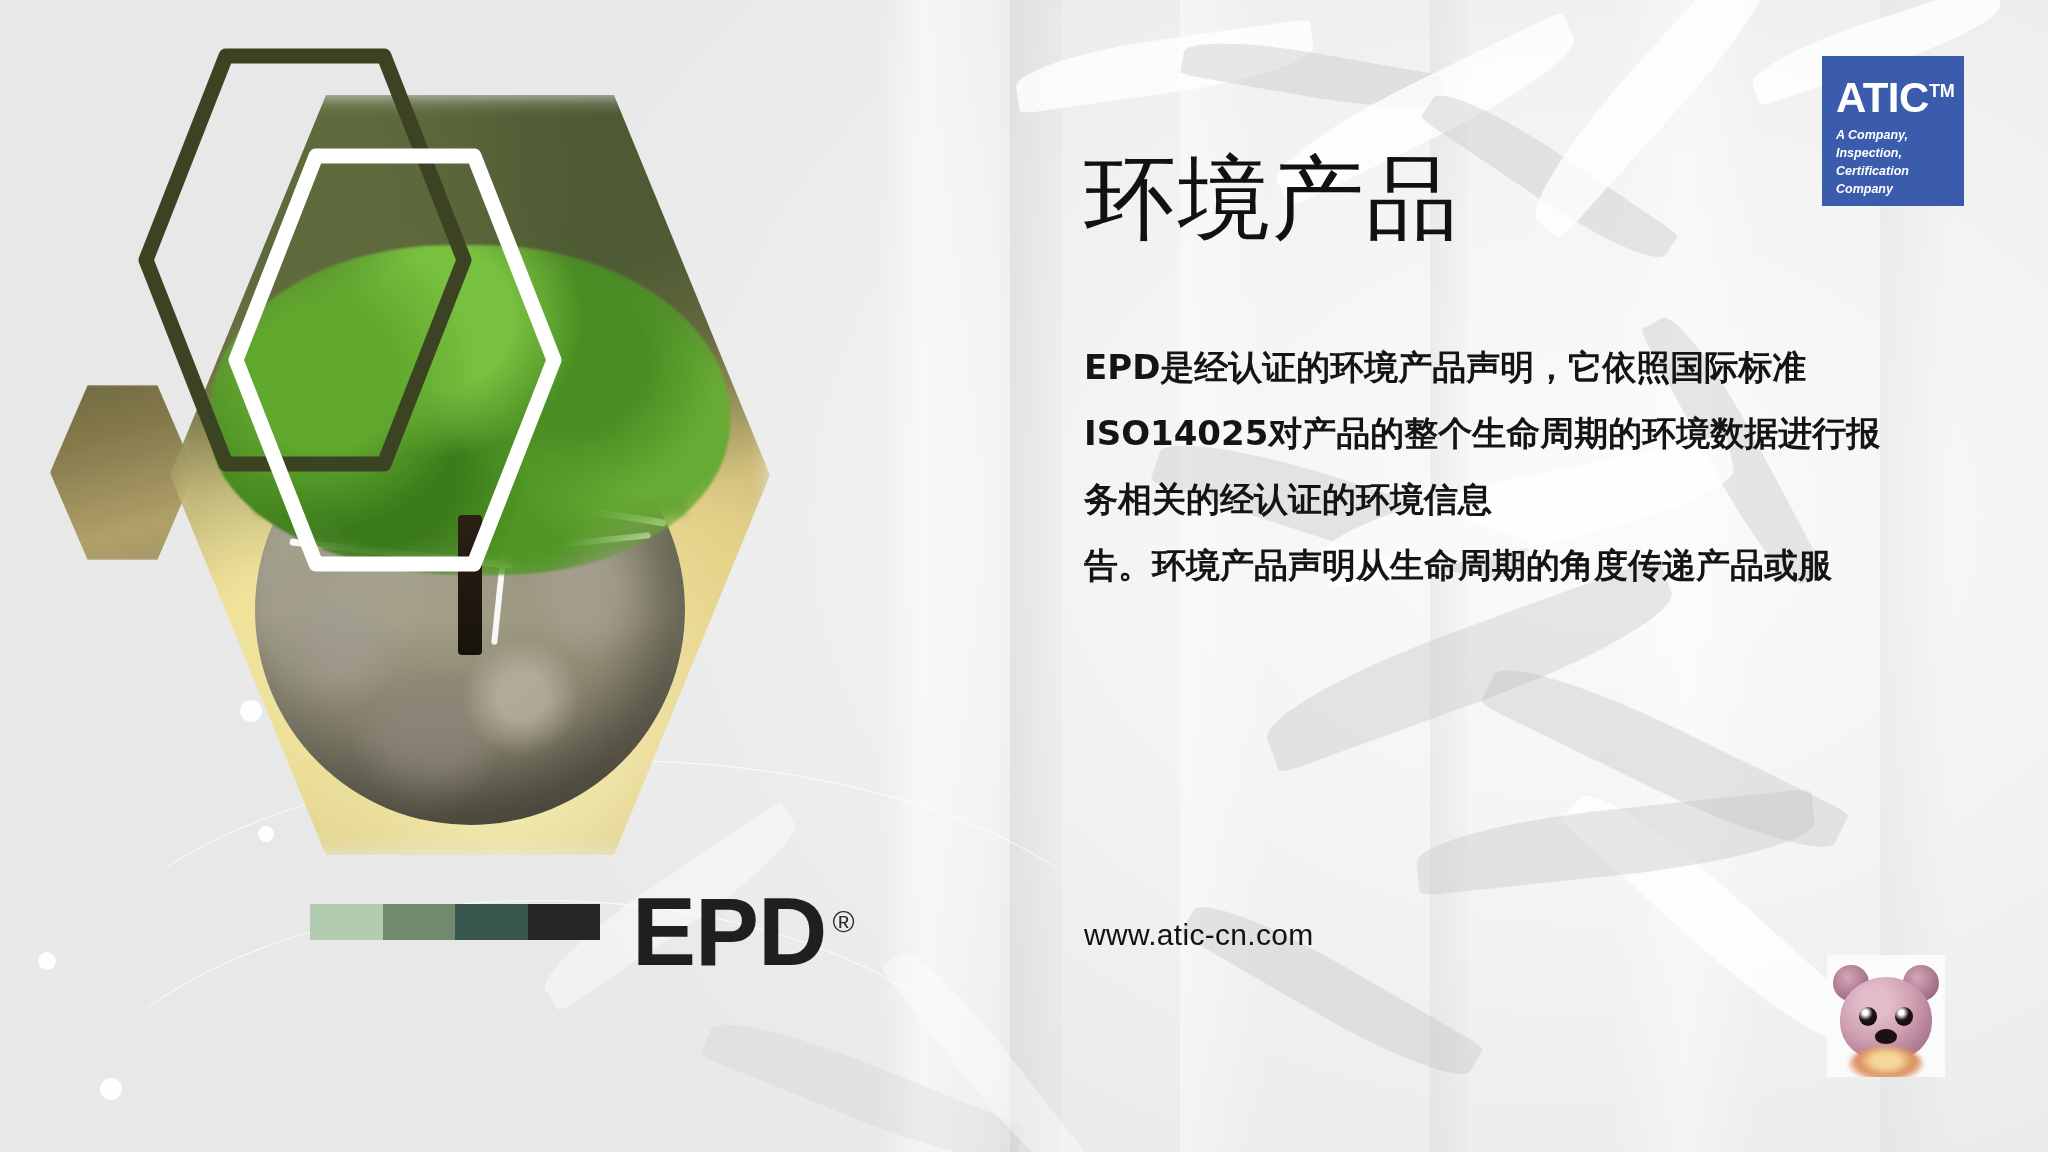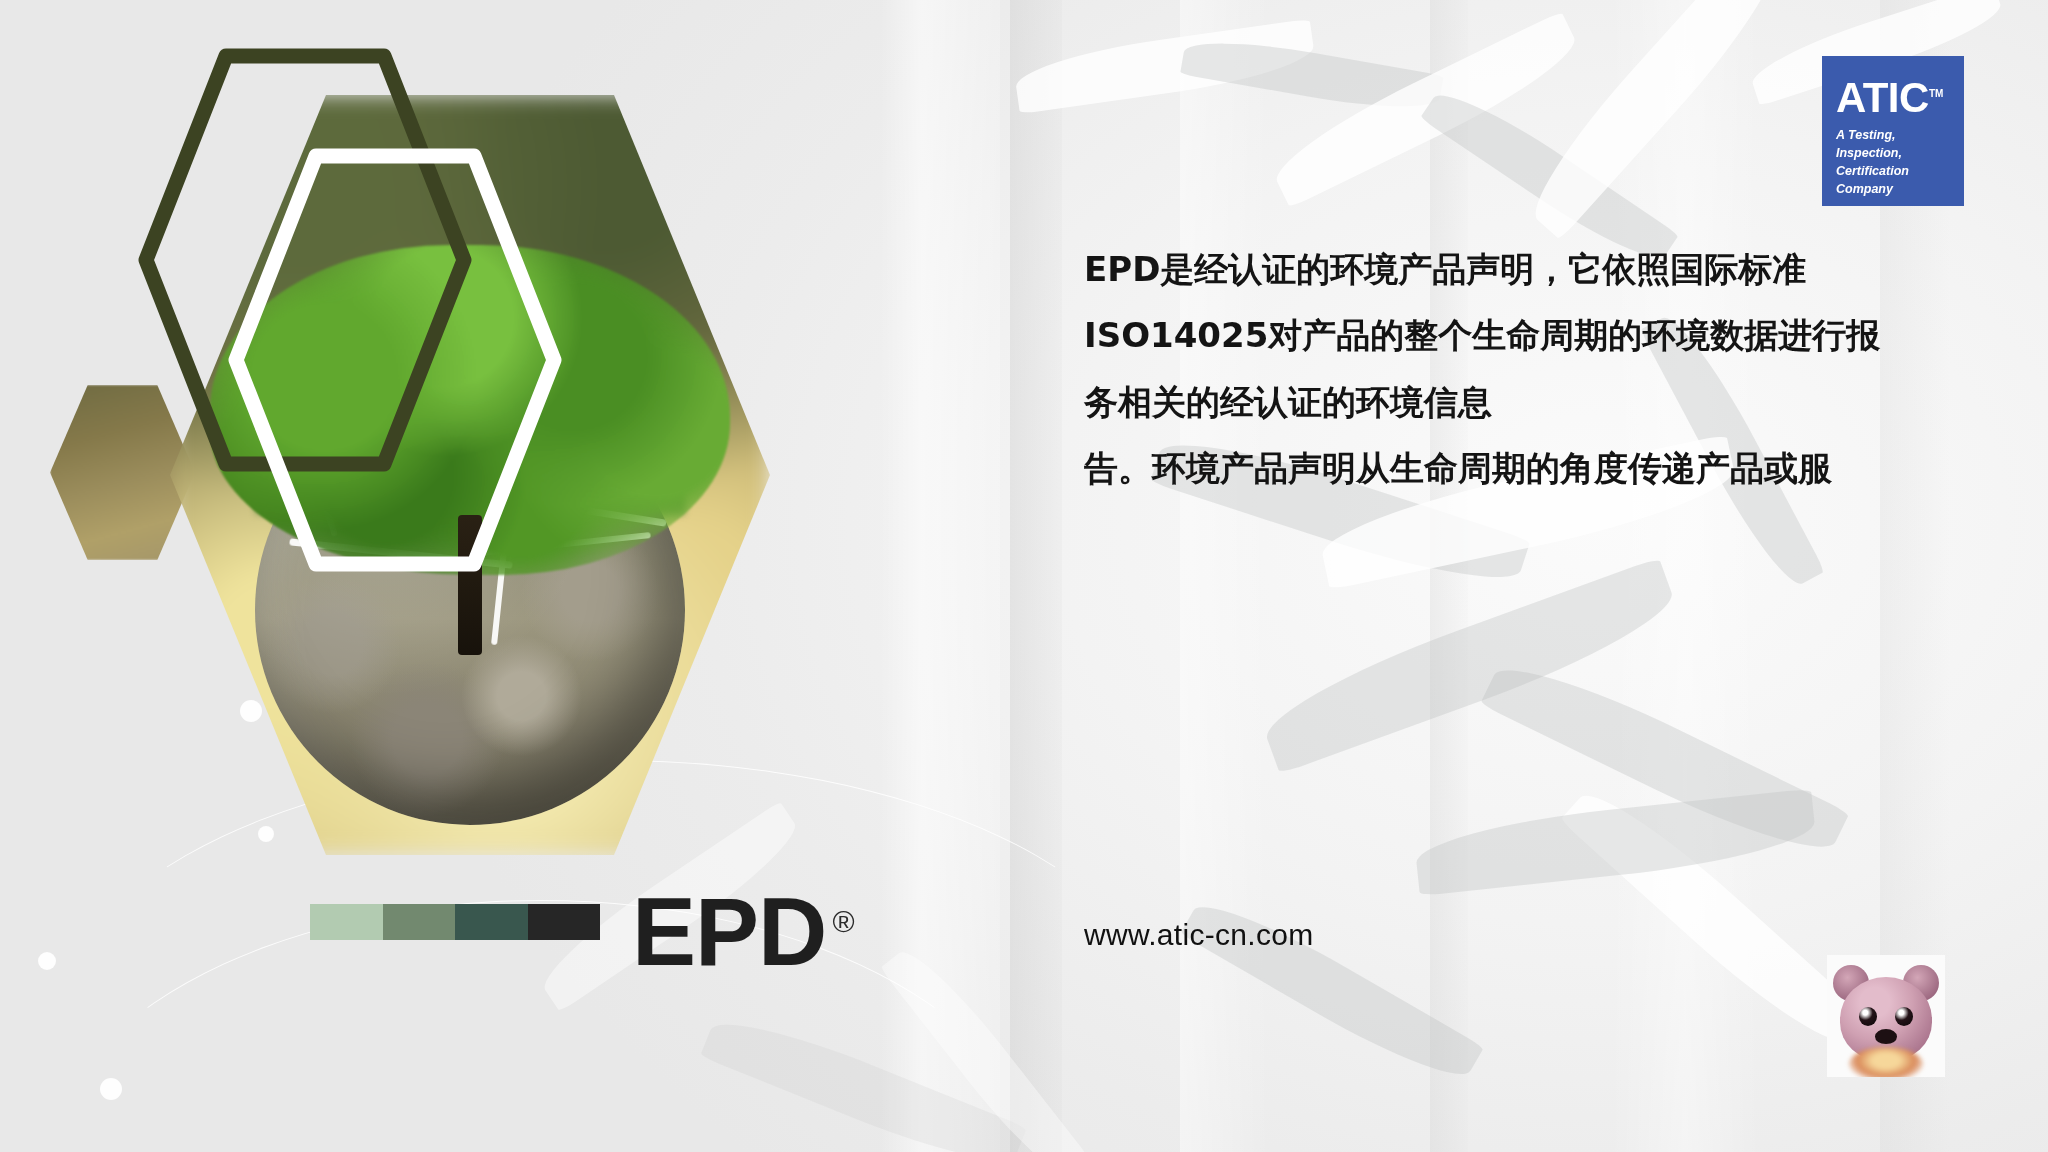--- a/index.html
+++ b/index.html
@@ -189,21 +189,21 @@
   
   .atic{
     position:absolute;left:1822px;top:56px;width:142px;height:150px;
     background:#3b5bad;
   }
   .atic-name{
     position:absolute;left:14px;top:18px;
     color:#fff;font-weight:bold;font-size:42px;letter-spacing:-.5px;
     font-family:"Liberation Sans","DejaVu Sans",sans-serif;
   }
-  .atic-name .tm{font-size:10px;vertical-align:super;letter-spacing:0;}
+  .atic-name .tm{font-size:18px;vertical-align:super;letter-spacing:0;}
   .atic-tag{
     position:absolute;left:14px;top:70px;width:118px;
     color:#fff;font-size:12.5px;font-weight:bold;font-style:italic;
     line-height:1.45;
     font-family:"Liberation Sans","DejaVu Sans",sans-serif;
   }
 
   
   .wm{
     position:absolute;left:1190px;top:1036px;
@@ -334,35 +334,36 @@
         <span style="background:#39574e"></span>
         <span style="background:#262626"></span>
       </div>
       <div class="epd-word">
         <span>EPD</span><span class="epd-reg">®</span>
       </div>
     </div>
   </div>
 
   <div class="content">
+    <div class="title-1">环境产品</div>
 
     <div class="para">
       <div>EPD是经认证的环境产品声明，它依照国际标准</div>
       <div>ISO14025对产品的整个生命周期的环境数据进行报</div>
       <div>务相关的经认证的环境信息</div>
       <div>告。环境产品声明从生命周期的角度传递产品或服</div>
     </div>
   </div>
 
   <div class="url">www.atic-cn.com</div>
 
   <div class="atic">
     <div class="atic-name"><span>ATIC</span><span class="tm">TM</span></div>
     <div class="atic-tag">
-      <div>A Testing, Inspection,</div>
+      <div>A Company, Inspection,</div>
       <div>Certification Company</div>
     </div>
   </div>
 
 
   <div class="avatar">
     <div class="bear">
       <div class="ear l"></div>
       <div class="ear r"></div>
       <div class="head"></div>

